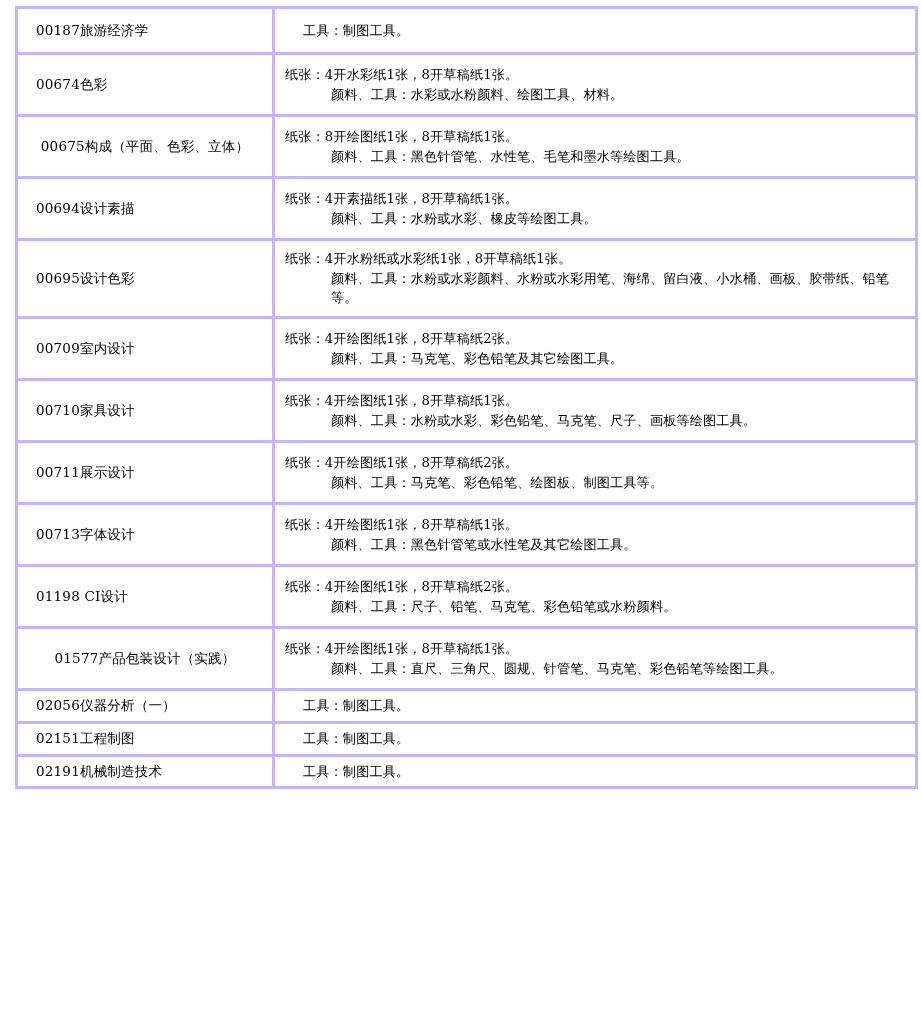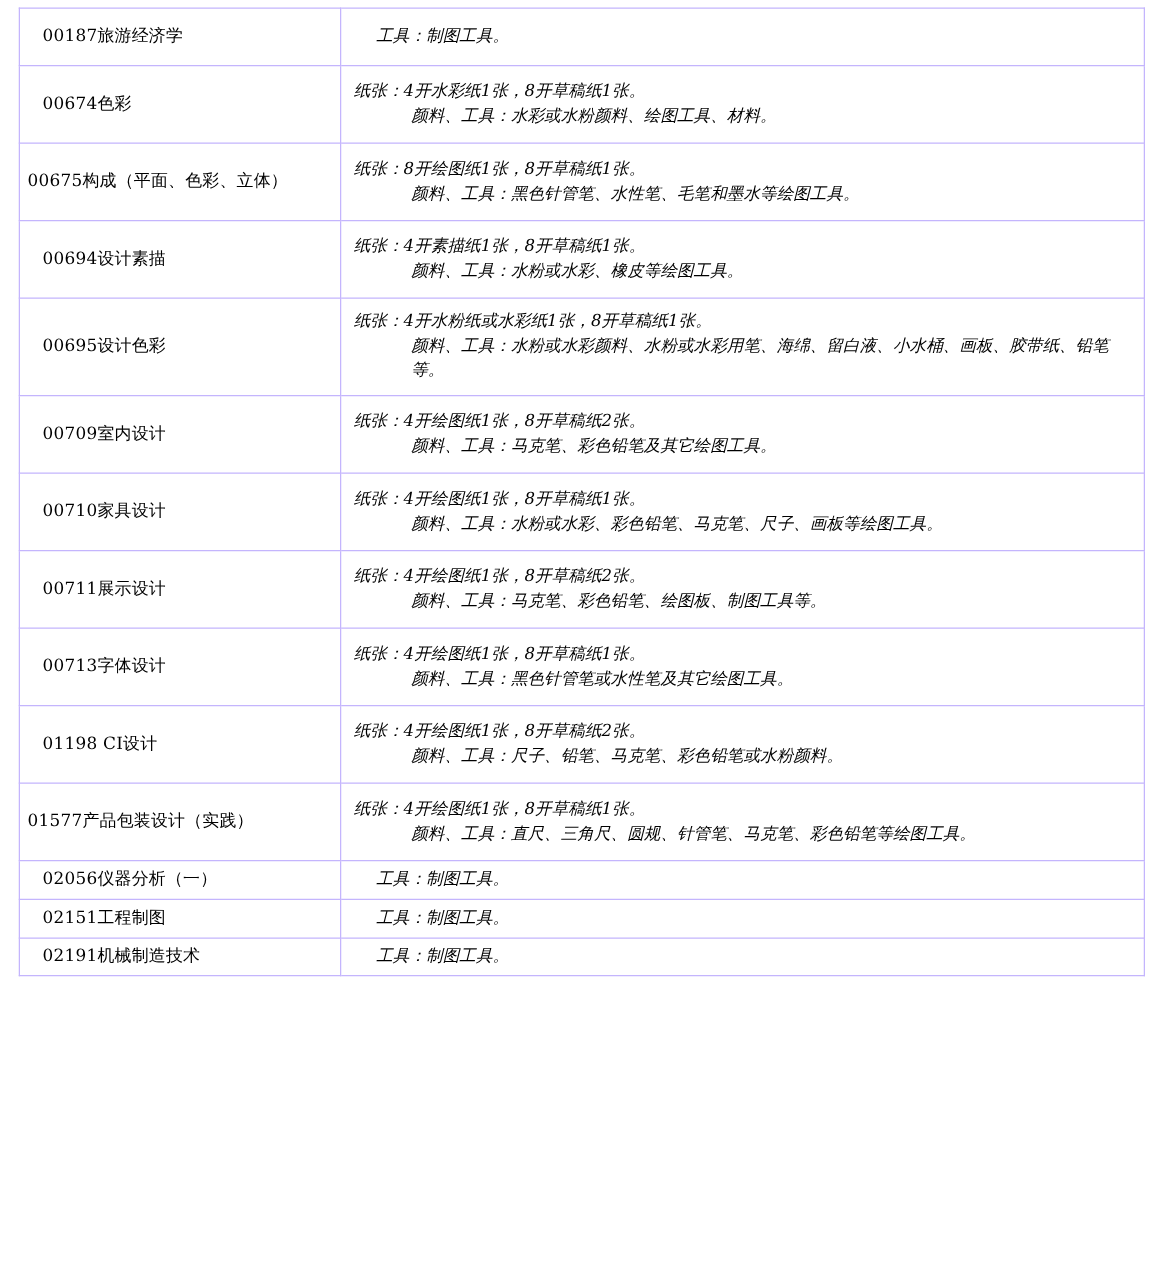--- a/index.html
+++ b/index.html
@@ -25,46 +25,46 @@
 
   table.course-table {
     border-collapse: collapse;
     table-layout: fixed;
     margin: 6px 0 0 15px;
     width: 900px;
     border: 1px solid #000000;
   }
 
   table.course-table td {
-    border: 1px solid #c4b5fd;
+    border: 3px solid #c4b5fd;
     vertical-align: middle;
     padding: 0;
   }
 
   col.col-course { width: 257px; }
   col.col-req    { width: 643px; }
 
   
   .course-cell {
     padding: 4px 6px 4px 6px;
     font-size: 13.5px;
     line-height: 1.45;
     letter-spacing: 0.2px;
   }
   .course-cell.align-left   { text-align: left;   padding-left: 18px; }
-  .course-cell.align-center { text-align: left; }
+  .course-cell.align-center { text-align: center; }
 
   
   .req-cell {
     padding: 5px 6px 5px 10px;
     font-size: 13.2px;
     line-height: 1.5;
     letter-spacing: 0.1px;
   }
-  .req-line { white-space: nowrap; font-style: italic; }
+  .req-line { white-space: nowrap; }
   .req-line.indent {
     padding-left: 46px;
     white-space: normal;
     text-indent: 0;
   }
   .req-cell.pad-extra { padding-left: 28px; }
   .req-cell.pad-small { padding-left: 10px; }
 
   
   .h-tall   { height: 46px; }

